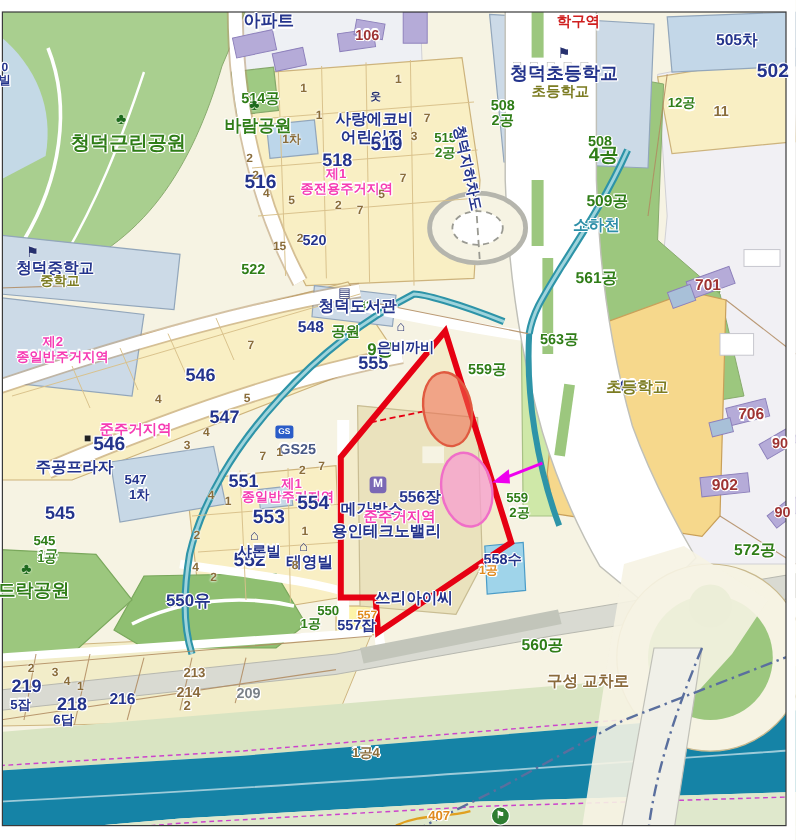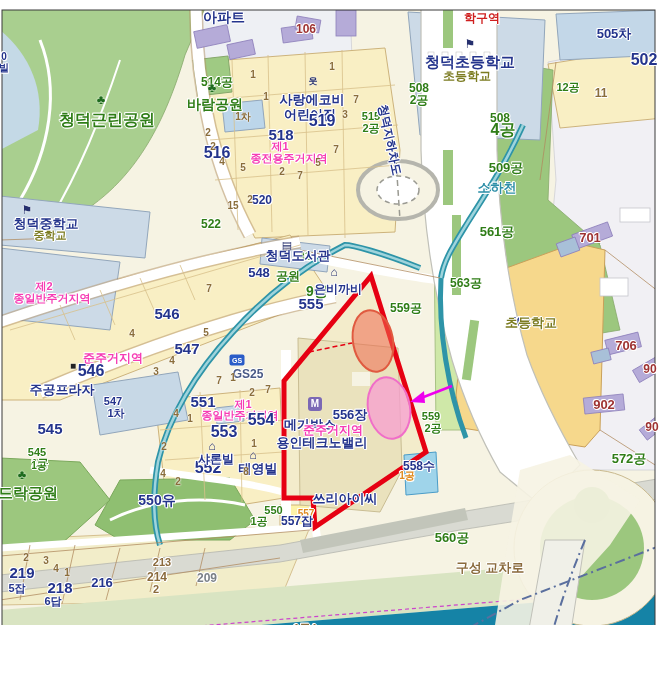--- a/index.html
+++ b/index.html
@@ -1,16 +1,16 @@
 <!DOCTYPE html>
 <html><head>
 <meta charset="utf-8">
 <style>
   html,body{margin:0;padding:0;background:#fff;}
-  #stage{position:relative;width:663px;height:625px;overflow:hidden;
+  #stage{position:relative;width:663px;height:700px;overflow:hidden;
          font-family:"Liberation Sans",sans-serif;background:#fff;text-decoration:underline;}
   #basemap{position:absolute;left:0;top:0;}
   #label-layer{position:absolute;left:0;top:0;width:663px;height:700px;pointer-events:none;}
   .lbl{position:absolute;white-space:nowrap;line-height:1;
        text-shadow:-1px 0 0 #fff,1px 0 0 #fff,0 -1px 0 #fff,0 1px 0 #fff,1px 1px 0 #fff,-1px -1px 0 #fff;}
   .c-navy{color:#24348c;} .c-green{color:#2f7d17;} .c-olive{color:#7c7c22;}
   .c-teal{color:#2e8fa8;} .c-pink{color:#f63cb4;} .c-red{color:#cf1f1f;}
   .c-redbrown{color:#9e3232;} .c-brown{color:#8a6a3c;} .c-grey{color:#7b8188;}
   .c-orange{color:#e08a1e;} .c-tan{color:#8a6d3b;} .c-greyblue{color:#4a5a86;}
   .num{position:absolute;color:#8a6d3b;font-size:10px;font-weight:700;line-height:1;

